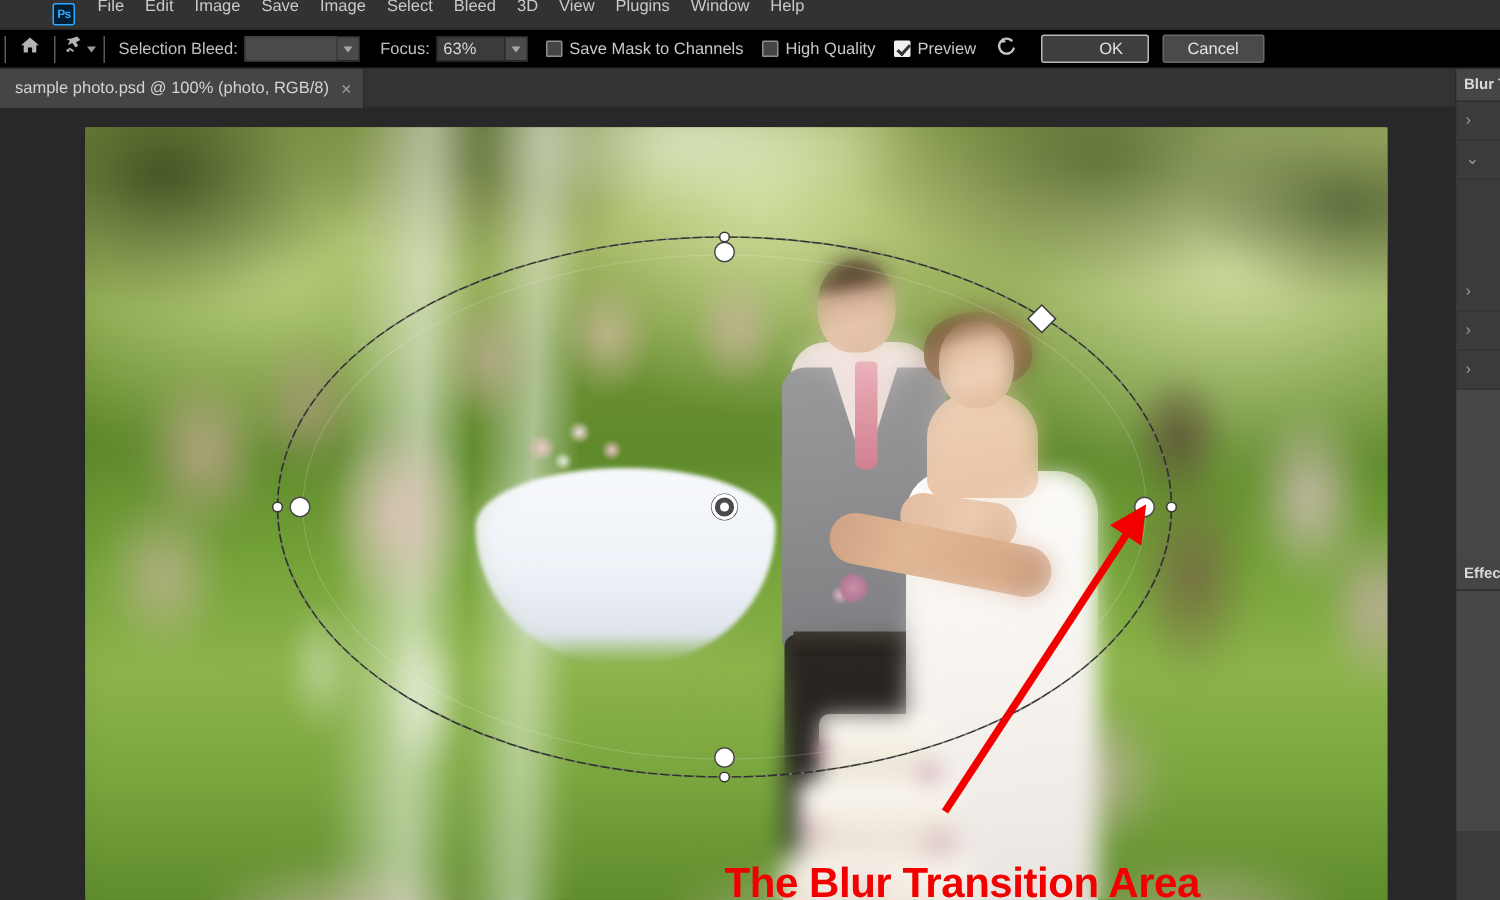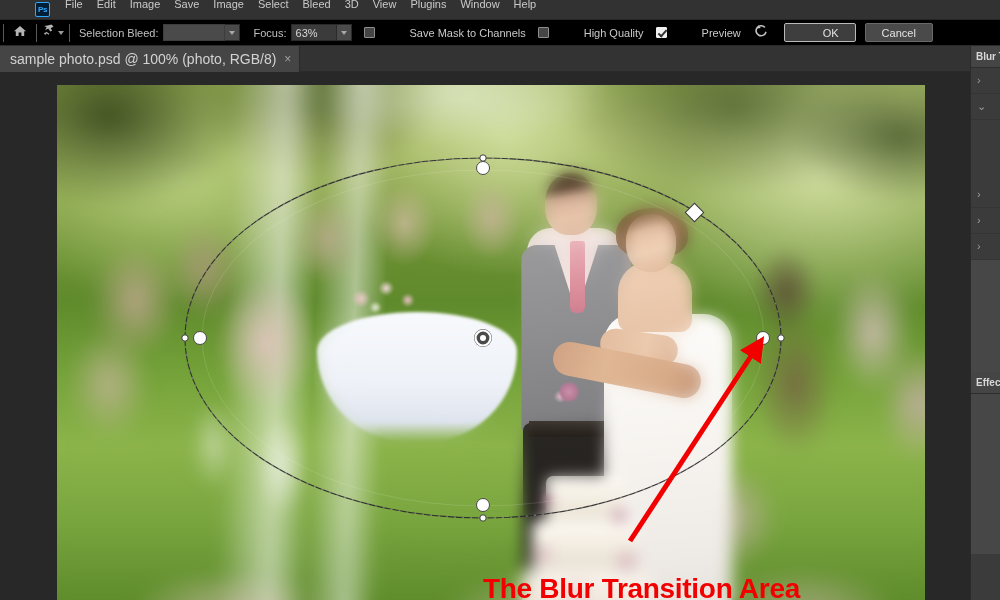--- a/index.html
+++ b/index.html
@@ -57,21 +57,21 @@
   .ob-field.disabled { background: #4a4a4a; border-color: #3d3d3d; }
   .ob-dd {
     width: 15px; height: 17px; background: #4a4a4a; border: 1px solid #2a2a2a;
     border-left: none; display: flex; align-items: center; justify-content: center;
   }
   .dd-caret {
     width: 0; height: 0;
     border-left: 3px solid transparent; border-right: 3px solid transparent;
     border-top: 4px solid #a8a8a8;
   }
-  .chk-wrap { display: flex; align-items: center; margin-left: 12px; cursor: default; gap: 30px; }
+  .chk-wrap { display: flex; align-items: center; margin-left: 12px; cursor: default; }
   .chk {
     width: 11px; height: 11px; border: 1px solid #8e8e8e; background: #454545;
     border-radius: 1px; margin-right: 5px; position: relative;
   }
   .chk.on { background: #f0f0f0; border-color: #f0f0f0; }
   .chk.on::after {
     content: ""; position: absolute; left: 3px; top: 0px;
     width: 3px; height: 7px; border: solid #333; border-width: 0 2px 2px 0;
     transform: rotate(42deg);
   }
@@ -86,21 +86,21 @@
 
   
   .tabbar {
     position: absolute; left: 0; top: 46px; width: 1000px; height: 26px;
     background: #333333; border-bottom: 1px solid #2a2a2a; display: flex;
   }
   .doctab {
     height: 26px; background: #454545; display: flex; align-items: center;
     padding: 0 8px 0 10px; border-right: 1px solid #2a2a2a; cursor: default;
   }
-  .doctab-label { color: #d3d3d3; font-size: 14px; white-space: nowrap; }
+  .doctab-label { color: #d3d3d3; font-size: 11px; white-space: nowrap; }
   .tab-close {
     color: #a0a0a0; font-size: 12px; margin-left: 8px; line-height: 1; cursor: default;
   }
 
   
   .workspace {
     position: absolute; left: 0; top: 72px; width: 970px; height: 528px;
     background: #282828; overflow: hidden;
   }
 

